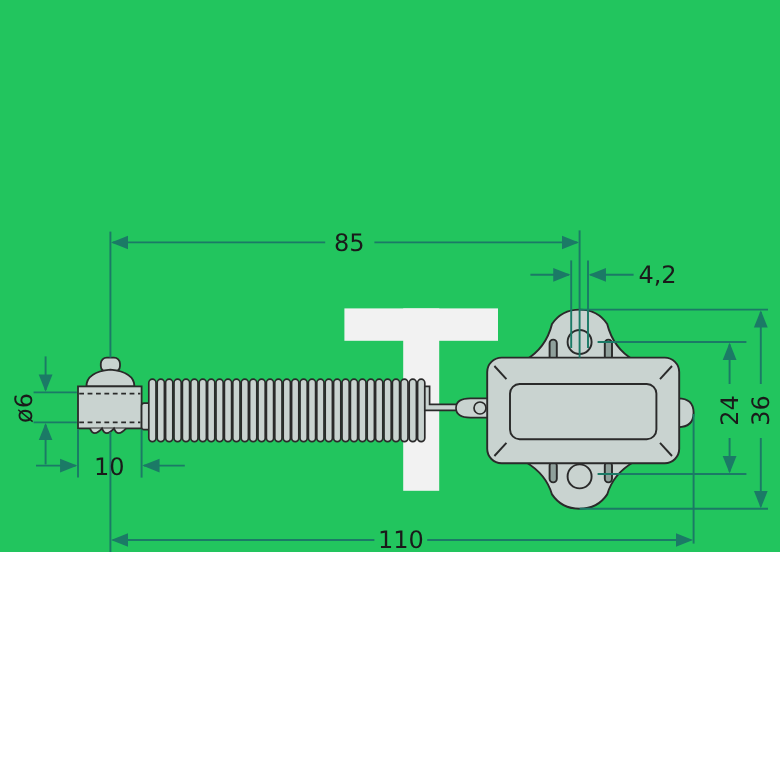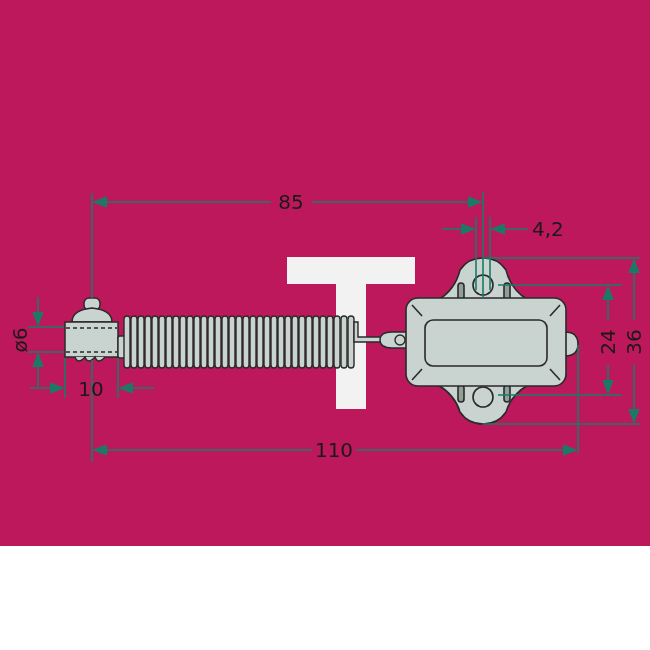--- a/index.html
+++ b/index.html
@@ -1,16 +1,16 @@
 <!DOCTYPE html>
 <html><head>
 <meta charset="utf-8">
 <style>
   html,body{margin:0;padding:0;background:#ffffff;}
-  #canvas{position:relative;width:650px;height:546px;overflow:hidden;background:#be185d;}
+  #canvas{position:relative;width:650px;height:460px;overflow:hidden;background:#22c55e;}
   svg{position:absolute;left:0;top:0;}
   .dimtxt{font-family:"DejaVu Sans","Liberation Sans",sans-serif;font-size:20px;fill:#1a1a1a;}
 </style>
 </head>
 <body>
 
 <div id="canvas">
 <svg width="650" height="650" viewBox="0 0 650 650">
   <defs>
     <marker id="arr" viewBox="0 0 10 10" refX="9" refY="5" markerWidth="9" markerHeight="9" orient="auto-start-reverse">

